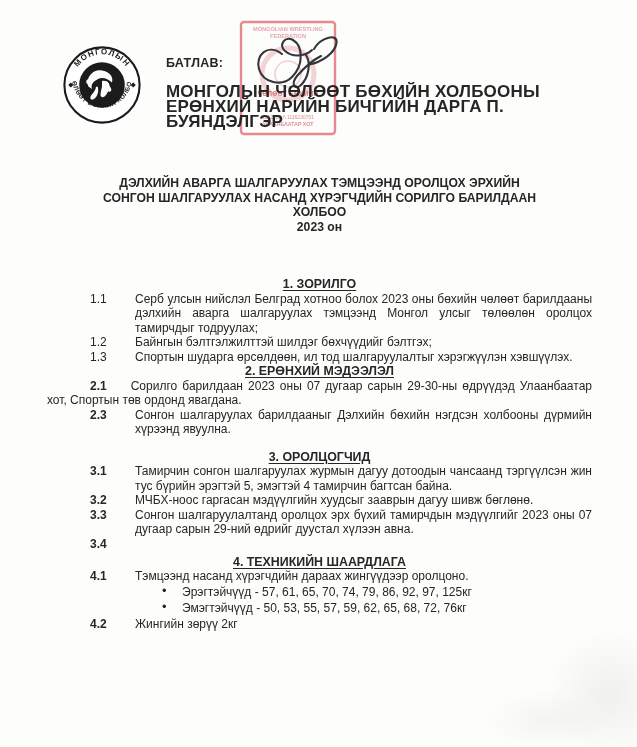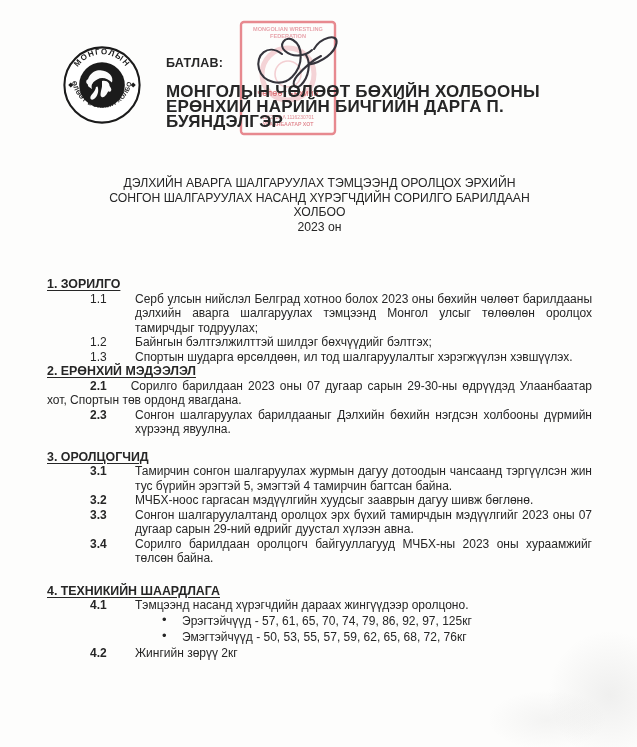--- a/index.html
+++ b/index.html
@@ -22,28 +22,29 @@
   .stamp{position:absolute;left:239px;top:20px;width:98px;height:116px;opacity:.9;}
   .signature{position:absolute;left:248px;top:28px;width:120px;height:78px;}
   .approval-lines{
     position:absolute;left:166px;top:84px;width:430px;
     font-size:17px;font-weight:bold;line-height:15px;letter-spacing:.2px;
   }
   
   .title-block{
     margin:16px 45px 0 47px;
     text-align:center;
-    font-size:12.2px;font-weight:normal;line-height:14.5px;
+    font-size:12.2px;font-weight:bold;line-height:14.5px;
   }
   
   .doc-body{margin:43px 45px 0 47px;font-size:12px;line-height:14.5px;}
   .sec-heading{
     font-weight:bold;font-size:12.4px;
     text-decoration:underline;
     text-underline-offset:2px;
+    text-align:center;
   }
   .doc-section.sec-3{margin-top:13px;}
   .doc-section.sec-4{margin-top:18px;}
   .item{position:relative;padding-left:88px;text-align:justify;}
   .item .num{position:absolute;left:43px;top:0;}
   .item .num.bold{font-weight:bold;}
   .item.nohang{padding-left:0;text-indent:43px;}
   .item.nohang .num{position:static;margin-right:24px;}
   .bullet-row{position:relative;padding-left:135px;line-height:16.5px;}
   .bullet-row .dot{position:absolute;left:115px;top:-1px;font-size:13px;}
@@ -129,21 +130,21 @@
       <section class="doc-section sec-2">
         <div class="sec-heading">2. ЕРӨНХИЙ МЭДЭЭЛЭЛ</div>
         <div class="item nohang"><span class="num bold">2.1</span><span class="txt">Сорилго барилдаан 2023 оны 07 дугаар сарын 29-30-ны өдрүүдэд Улаанбаатар хот, Спортын төв ордонд явагдана.</span></div>
         <div class="item"><span class="num bold">2.3</span><span class="txt">Сонгон шалгаруулах барилдааныг Дэлхийн бөхийн нэгдсэн холбооны дүрмийн хүрээнд явуулна.</span></div>
       </section>
       <section class="doc-section sec-3">
         <div class="sec-heading">3. ОРОЛЦОГЧИД</div>
         <div class="item"><span class="num bold">3.1</span><span class="txt">Тамирчин сонгон шалгаруулах журмын дагуу дотоодын чансаанд тэргүүлсэн жин тус бүрийн эрэгтэй 5, эмэгтэй 4 тамирчин багтсан байна.</span></div>
         <div class="item"><span class="num bold">3.2</span><span class="txt">МЧБХ-ноос гаргасан мэдүүлгийн хуудсыг зааврын дагуу шивж бөглөнө.</span></div>
         <div class="item"><span class="num bold">3.3</span><span class="txt">Сонгон шалгаруулалтанд оролцох эрх бүхий тамирчдын мэдүүлгийг 2023 оны 07 дугаар сарын 29-ний өдрийг дуустал хүлээн авна.</span></div>
-        <div class="item"><span class="num bold">3.4</span><span class="txt">Сорилго барилдаан оролцогч байгууллагууд МЧБХ-ны 2023 оны хураамжийг төлсөн байна.</span></div>
+        <div class="item"><span class="num bold">3.4</span></div>
       </section>
       <section class="doc-section sec-4">
         <div class="sec-heading">4. ТЕХНИКИЙН ШААРДЛАГА</div>
         <div class="item"><span class="num bold">4.1</span><span class="txt">Тэмцээнд насанд хүрэгчдийн дараах жингүүдээр оролцоно.</span></div>
         <div class="bullet-row"><span class="dot">•</span><span class="btxt">Эрэгтэйчүүд - 57, 61, 65, 70, 74, 79,  86, 92, 97, 125кг</span></div>
         <div class="bullet-row"><span class="dot">•</span><span class="btxt">Эмэгтэйчүүд - 50, 53, 55, 57, 59, 62, 65, 68, 72, 76кг</span></div>
         <div class="item"><span class="num bold">4.2</span><span class="txt">Жингийн зөрүү 2кг</span></div>
       </section>
     </div>
 

